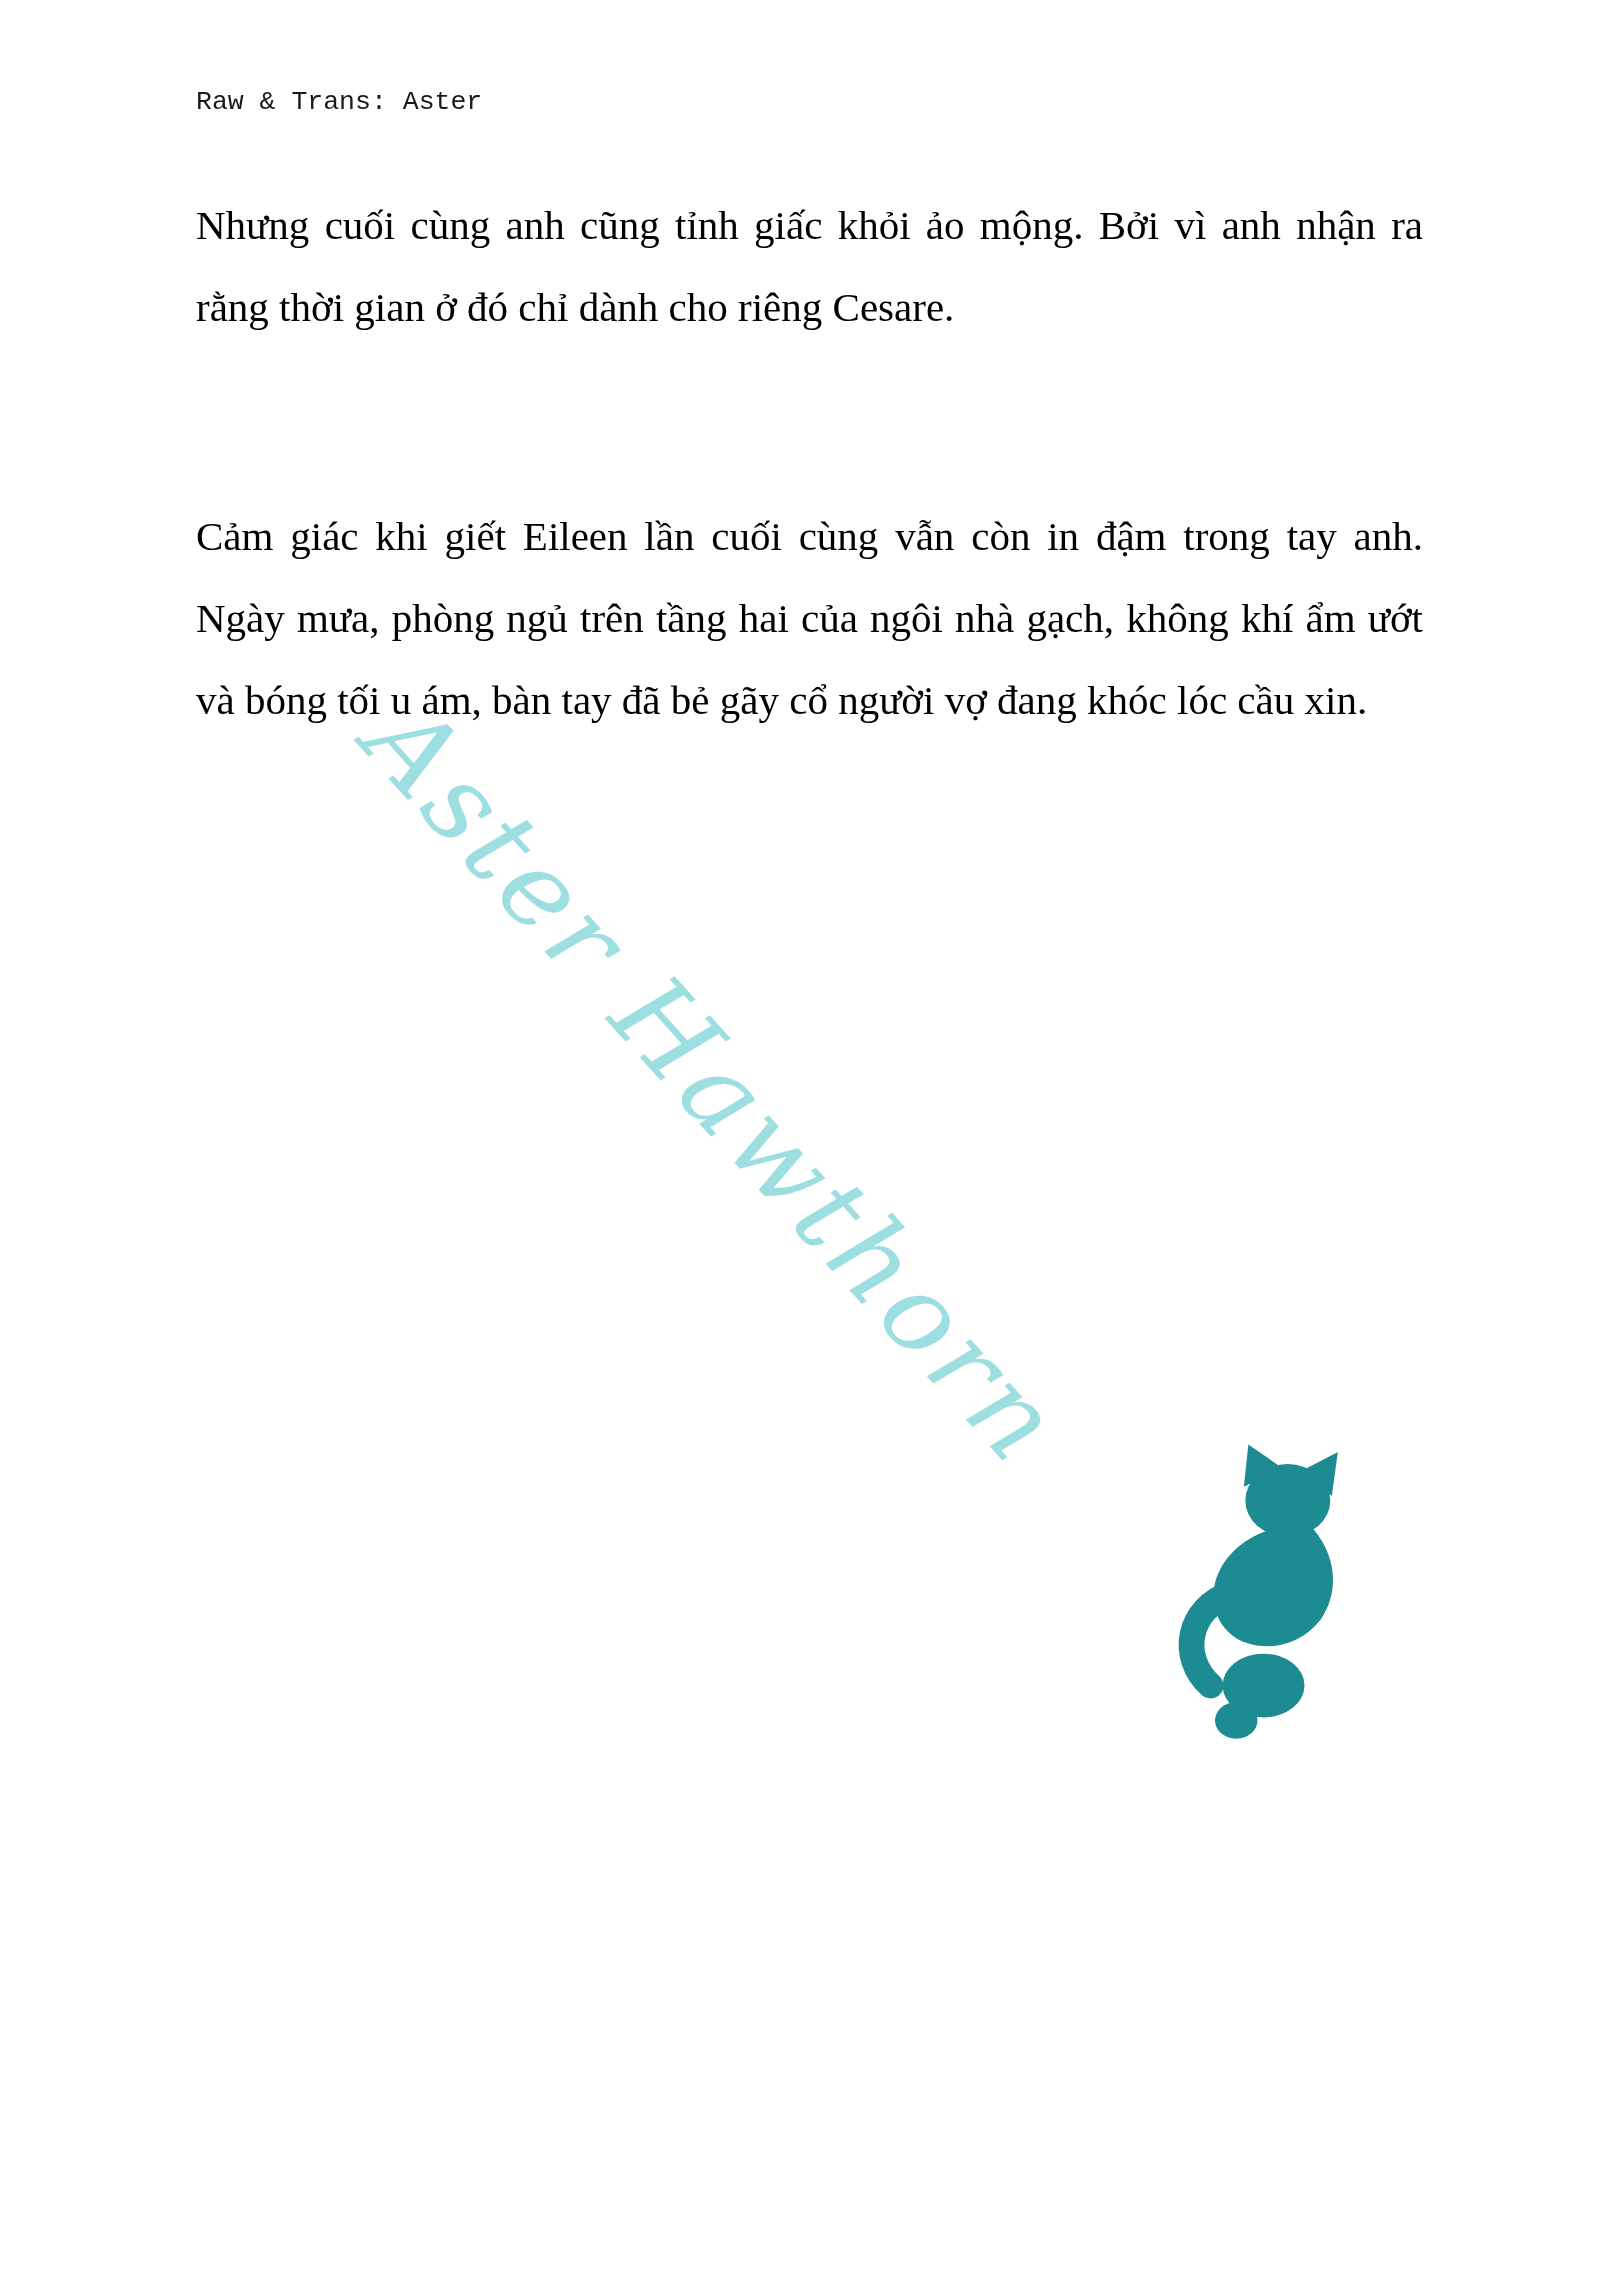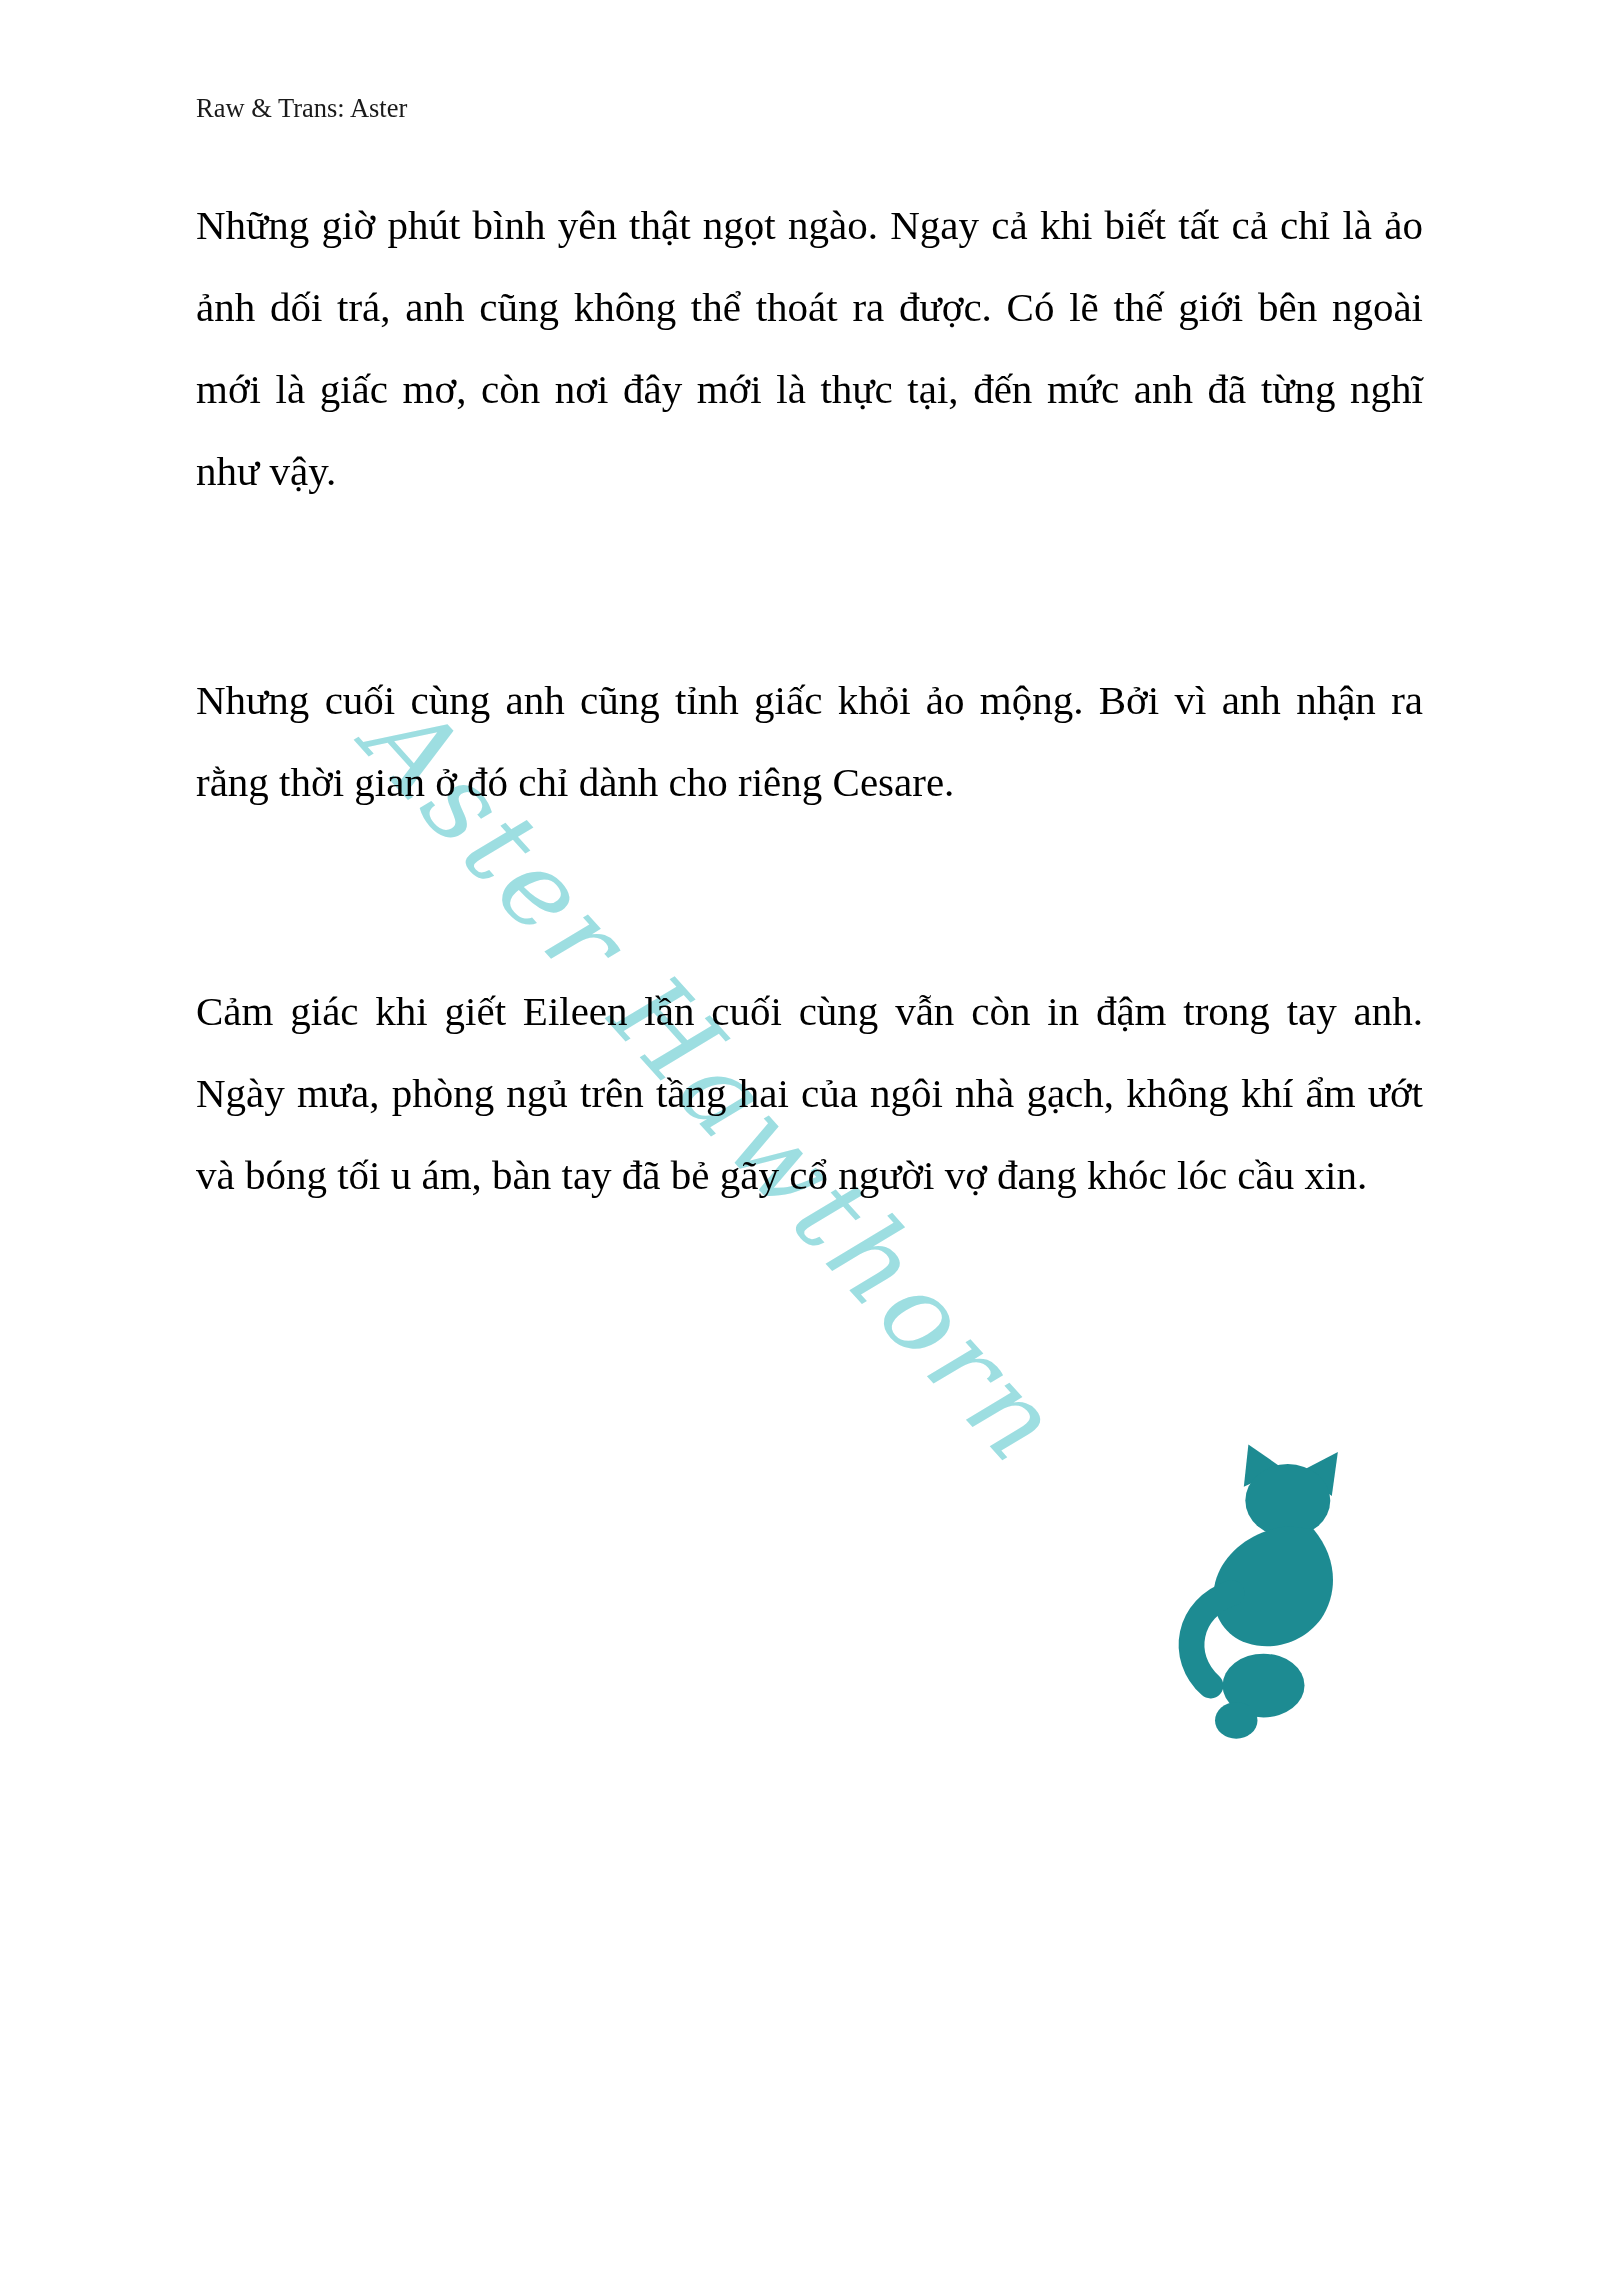--- a/index.html
+++ b/index.html
@@ -11,23 +11,23 @@
     position: relative;
     width: 1621px;
     height: 2293px;
     background: var(--background, #ffffff);
     overflow: hidden;
     font-family: "Liberation Serif", serif;
     color: var(--text, #000000);
   }
   .header {
     position: absolute;
-    top: 93px;
+    top: 87px;
     left: 196px;
-    font-family: Liberation Serif, serif;
+    font-family: Liberation Mono, monospace;
     font-size: 26.5px;
     color: #1a1a1a;
     z-index: 2;
   }
   .content {
     position: absolute;
     top: 184px;
     left: 196px;
     width: 1227px;
     z-index: 1;
@@ -92,19 +92,18 @@
       <path d="M96,60 C111,78 113,101 101,119 C90,134 70,141 52,135 C34,129 26,110 32,92 C38,74 57,60 79,58 Z"></path>
       <path class="tail" d="M42,102 C13,112 7,144 28,163"></path>
       <ellipse cx="63" cy="163" rx="27" ry="21"></ellipse>
       <ellipse cx="45" cy="186" rx="14" ry="12"></ellipse>
     </svg>
   </div>
 
   <div class="header">Raw &amp; Trans: Aster</div>
 
   <div class="content">
-    <p>Những giờ phút bình yên thật ngọt ngào. Ngay cả khi biết tất cả chỉ là ảo ảnh dối trá, anh cũng không thể thoát ra được. Có lẽ thế giới bên ngoài mới là giấc mơ, còn nơi đây mới là thực tại, đến mức anh đã từng nghĩ như vậy.</p>
     <p>Nhưng cuối cùng anh cũng tỉnh giấc khỏi ảo mộng. Bởi vì anh nhận ra rằng thời gian ở đó chỉ dành cho riêng Cesare.</p>
     <p>Cảm giác khi giết Eileen lần cuối cùng vẫn còn in đậm trong tay anh. Ngày mưa, phòng ngủ trên tầng hai của ngôi nhà gạch, không khí ẩm ướt và bóng tối u ám, bàn tay đã bẻ gãy cổ người vợ đang khóc lóc cầu xin.</p>
   </div>
 
 </div>
 
 
 </body></html>

